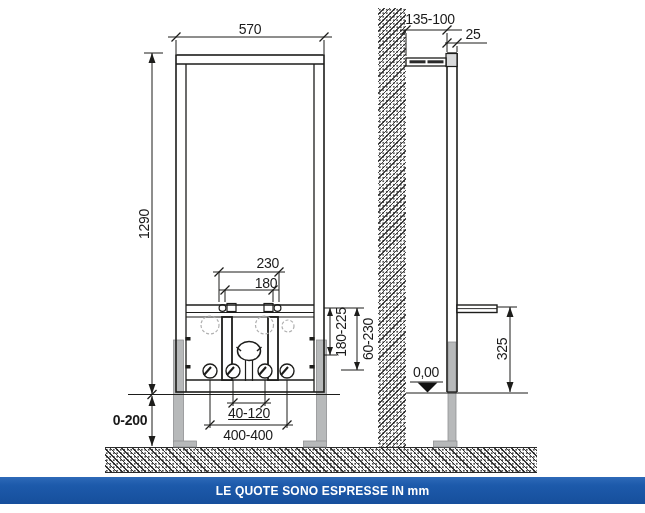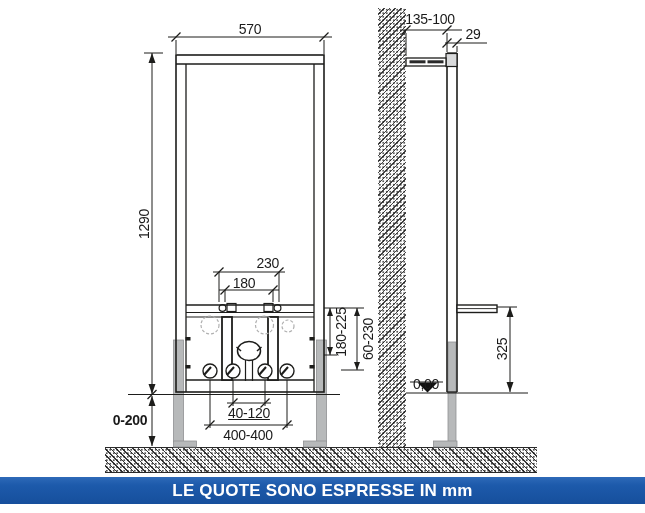--- a/index.html
+++ b/index.html
@@ -16,21 +16,21 @@
       repeating-linear-gradient(45deg, rgba(25,25,25,.85) 0 1px, transparent 1px 4px),
       radial-gradient(rgba(35,35,35,.8) .7px, transparent 1px);
     background-size:auto, 3.5px 3.5px;}
   svg{position:absolute;left:0;top:0;}
   .lbl{position:absolute;font-size:14px;line-height:16px;color:#1a1a1a;
        letter-spacing:-0.3px;text-align:center;white-space:nowrap;}
   .vlbl{transform:rotate(-90deg);transform-origin:center;}
   .banner{position:absolute;left:0;top:477px;width:645px;height:27px;
     background:linear-gradient(#2e6ab8, #1d5aab 30%, #164f9c);
     display:flex;align-items:center;justify-content:center;}
-  .banner span{color:#ffffff;font-weight:bold;font-size:17px;letter-spacing:.2px;}
+  .banner span{color:#ffffff;font-weight:bold;font-size:12px;letter-spacing:.2px;}
 </style>
 </head>
 <body>
 
 <div id="stage">
 
   <div class="hatch-wall"></div>
 
   <div class="hatch-floor"></div>
 
@@ -215,28 +215,28 @@
         <line x1="510" y1="307" x2="510" y2="392"></line>
         <polygon points="510,307 506.5,317 513.5,317" fill="#1d1d1b" stroke="none"></polygon>
         <polygon points="510,392 506.5,382 513.5,382" fill="#1d1d1b" stroke="none"></polygon>
       </g>
     </g>
   </svg>
 
   <div class="lbl" style="left:220px;top:21px;width:60px;">570</div>
   <div class="lbl vlbl" style="left:114px;top:216px;width:60px;">1290</div>
   <div class="lbl" style="left:219px;top:255px;width:60px;text-align:right;">230</div>
-  <div class="lbl" style="left:202px;top:275px;width:60px;padding-left:12px;">180</div>
+  <div class="lbl" style="left:224px;top:275px;width:60px;padding-left:12px;">180</div>
   <div class="lbl vlbl" style="left:311px;top:324px;width:60px;">180-225</div>
   <div class="lbl vlbl" style="left:338px;top:331px;width:60px;">60-230</div>
   <div class="lbl" style="left:100px;top:412px;width:60px;font-weight:bold;">0-200</div>
   <div class="lbl" style="left:219px;top:405px;width:60px;text-decoration:underline;">40-120</div>
   <div class="lbl" style="left:218px;top:427px;width:60px;">400-400</div>
   <div class="lbl" style="left:400px;top:11px;width:60px;">135-100</div>
-  <div class="lbl" style="left:443px;top:26px;width:60px;">29</div>
+  <div class="lbl" style="left:443px;top:26px;width:60px;">25</div>
   <div class="lbl vlbl" style="left:472px;top:341px;width:60px;">325</div>
-  <div class="lbl" style="left:396px;top:376px;width:60px;">0,00</div>
+  <div class="lbl" style="left:396px;top:364px;width:60px;">0,00</div>
 
   <div class="banner">
     <span>LE QUOTE SONO ESPRESSE IN mm</span>
   </div>
 
 </div>
 
 </body></html>

